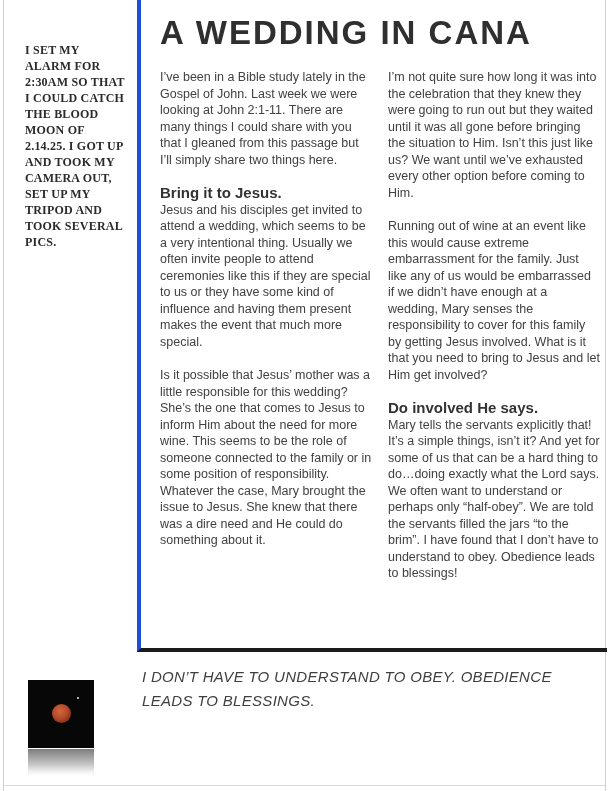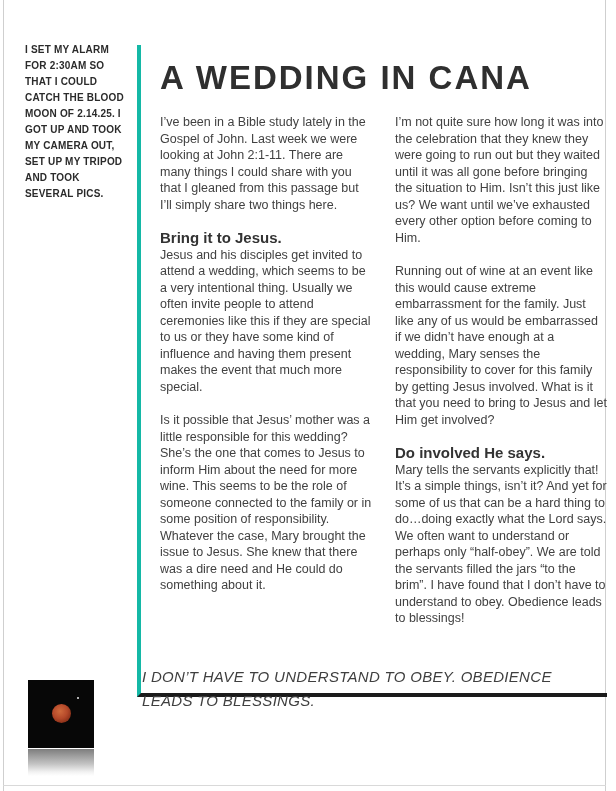--- a/index.html
+++ b/index.html
@@ -12,22 +12,23 @@
   }
   
   .edge{position:absolute;background:#cfcfcf;}
   .edge-left{left:3px;top:0;width:1px;height:791px;}
   .edge-right{left:605px;top:0;width:1px;height:791px;}
   .edge-bottom{left:3px;top:785px;width:603px;height:1px;background:#d9d9d9;}
 
   
   .sidebar-note{
     position:absolute;left:25px;top:42px;width:100px;
-    color:#2b2b2b;font-weight:bold;font-size:10px;line-height:16px;
+    color:#2b2b2b;font-weight:bold;font-size:12px;line-height:16px;
     letter-spacing:0.2px;
+    font-family:Liberation Serif, serif;
   }
   .sb-p{margin:0 0 16px 0;}
 
   
   .moon-photo{
     position:absolute;left:28px;top:680px;width:66px;height:68px;
     background:#070707;margin:0;
   }
   .moon{
     position:absolute;left:24px;top:24px;width:19px;height:19px;border-radius:50%;
@@ -38,31 +39,30 @@
     background:#e8e8e8;
   }
   .moon-reflection{
     position:absolute;left:28px;top:749px;width:66px;height:27px;
     background:linear-gradient(to bottom,#7d7d7d 0%,#c3c3c3 55%,#f2f2f2 85%,#ffffff 100%);
   }
 
   
   .article-box{
     position:absolute;left:137px;top:0;width:470px;height:652px;
-    border-left:4px solid #14b8a6;border-bottom:4px solid #1b1b1b;
+    border-left:4px solid #1d4ed8;border-bottom:4px solid #1b1b1b;
     box-sizing:border-box;
     padding:14px 0 0 19px;
-    margin-top:45px;
   }
   .title{
     margin:0 0 17px 0;
     font-size:33px;font-weight:bold;color:#2f2f2f;
     letter-spacing:2px;white-space:nowrap;
   }
-  .columns{display:flex;gap:23px;}
+  .columns{display:flex;gap:16px;}
   .col{width:212px;color:#414141;font-size:12.5px;line-height:16.5px;}
   .body-p{margin:0 0 17px 0;}
   .body-h{margin:0;font-size:15px;line-height:16.5px;color:#333333;}
 
   
   .pull-quote{
     position:absolute;left:142px;top:665px;width:450px;
     font-style:italic;font-size:15px;line-height:24px;color:#3f3f3f;
     letter-spacing:0.3px;
   }

